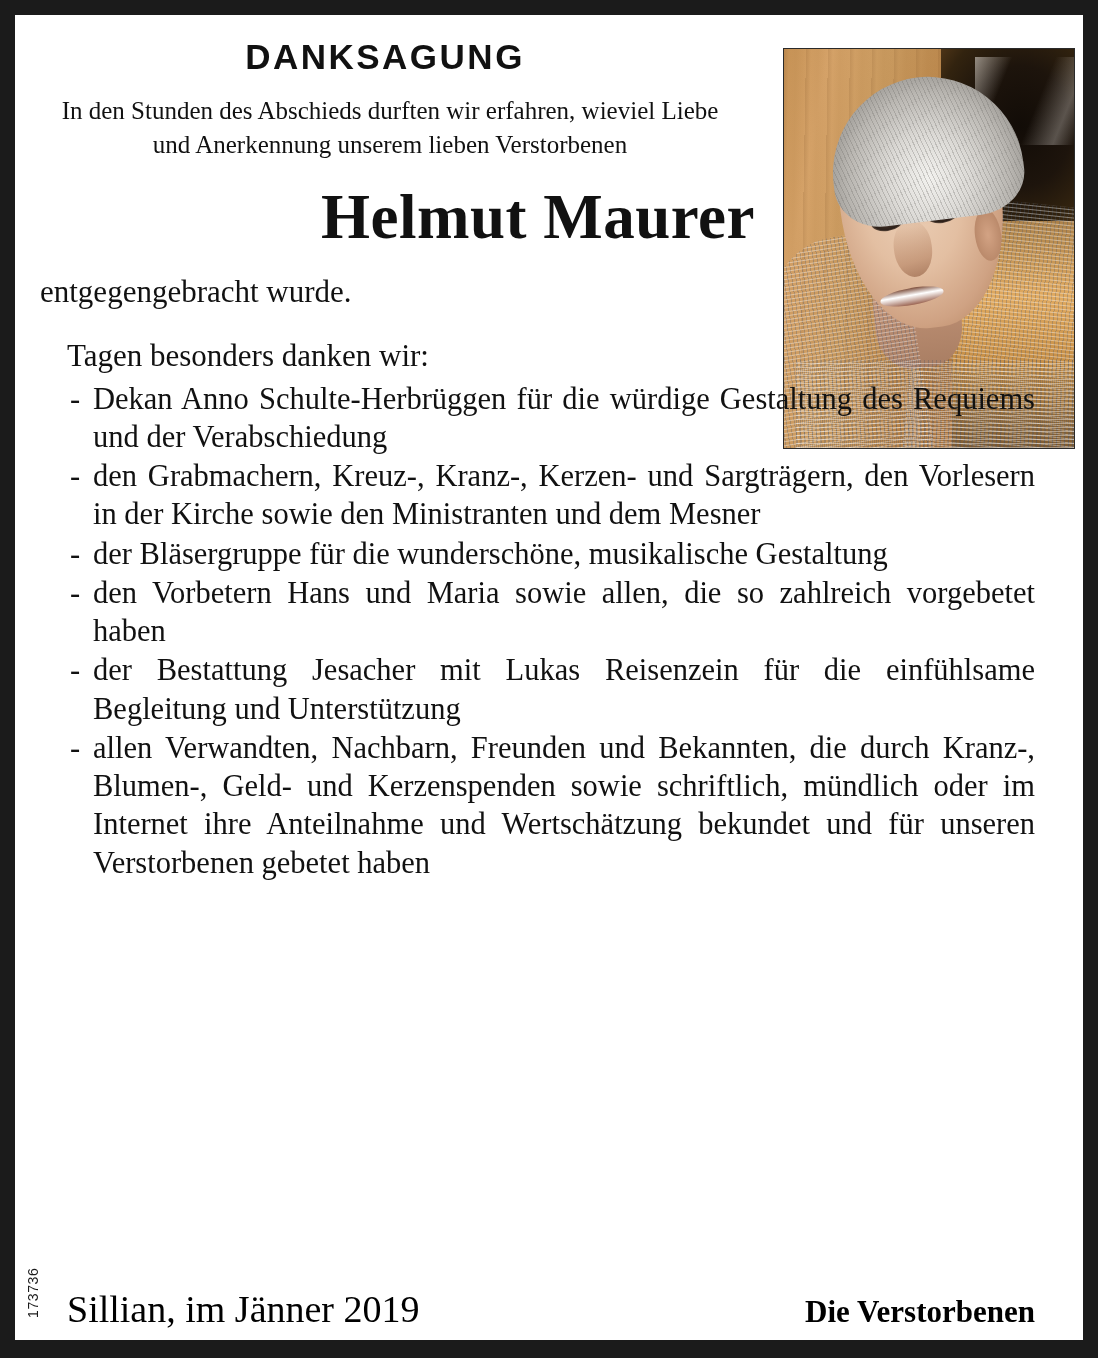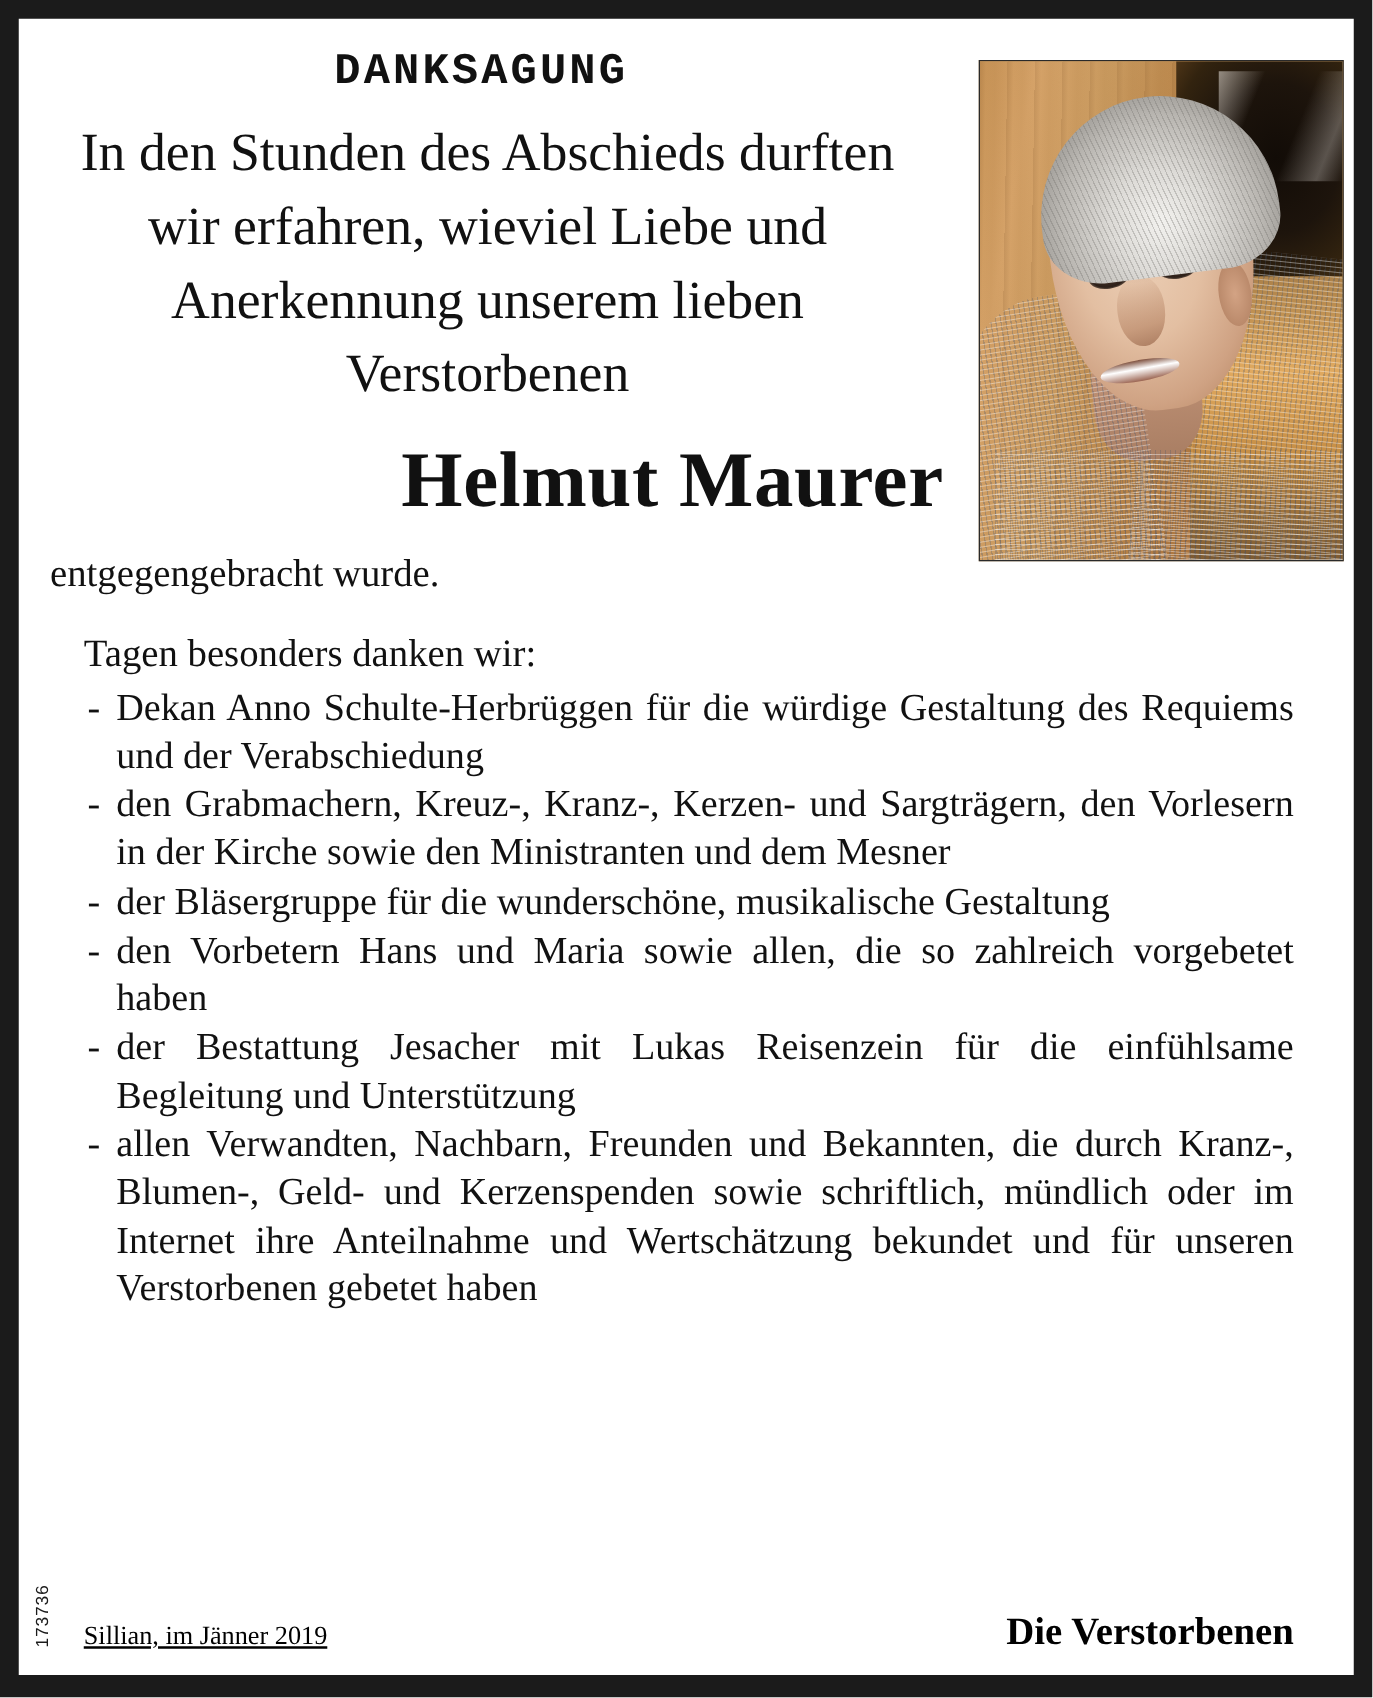--- a/index.html
+++ b/index.html
@@ -195,32 +195,32 @@
     left: 0;
     top: 0;
     width: 1068px;
     color: #111111;
   }
 
   #heading {
     margin: 22px 0 0 0;
     text-align: center;
     width: 740px;
-    font-family: Liberation Mono, monospace;
+    font-family: Liberation Sans, sans-serif;
     font-weight: bold;
     font-size: 35px;
     letter-spacing: 2.5px;
     color: #111111;
   }
 
   #intro {
     width: 700px;
     margin: 17px 0 0 25px;
     text-align: center;
-    font-size: 43px;
+    font-size: 25px;
     line-height: 1.37;
   }
 
   #name {
     width: 740px;
     margin: 22px 0 0 0;
     text-align: right;
     font-weight: bold;
     font-size: 63px;
     line-height: 1.02;
@@ -274,22 +274,21 @@
   #footer {
     position: absolute;
     left: 52px;
     top: 1272px;
     width: 968px;
     display: flex;
     justify-content: space-between;
     align-items: baseline;
   }
   #footer-place {
-    font-size: 21px;
-    text-decoration: underline;
+    font-size: 38px;
   }
   #footer-signature {
     font-size: 31px;
     font-weight: bold;
   }
 </style>
 </head>
 <body>
 
 <div id="page">

